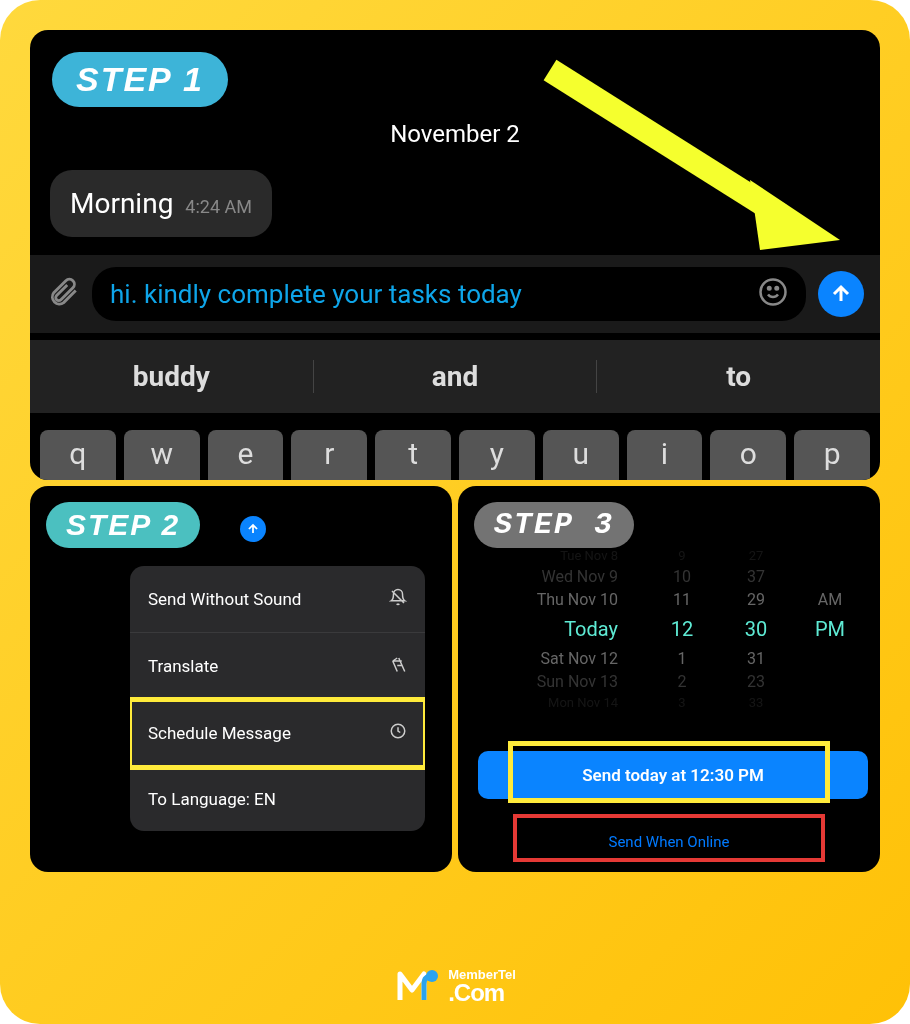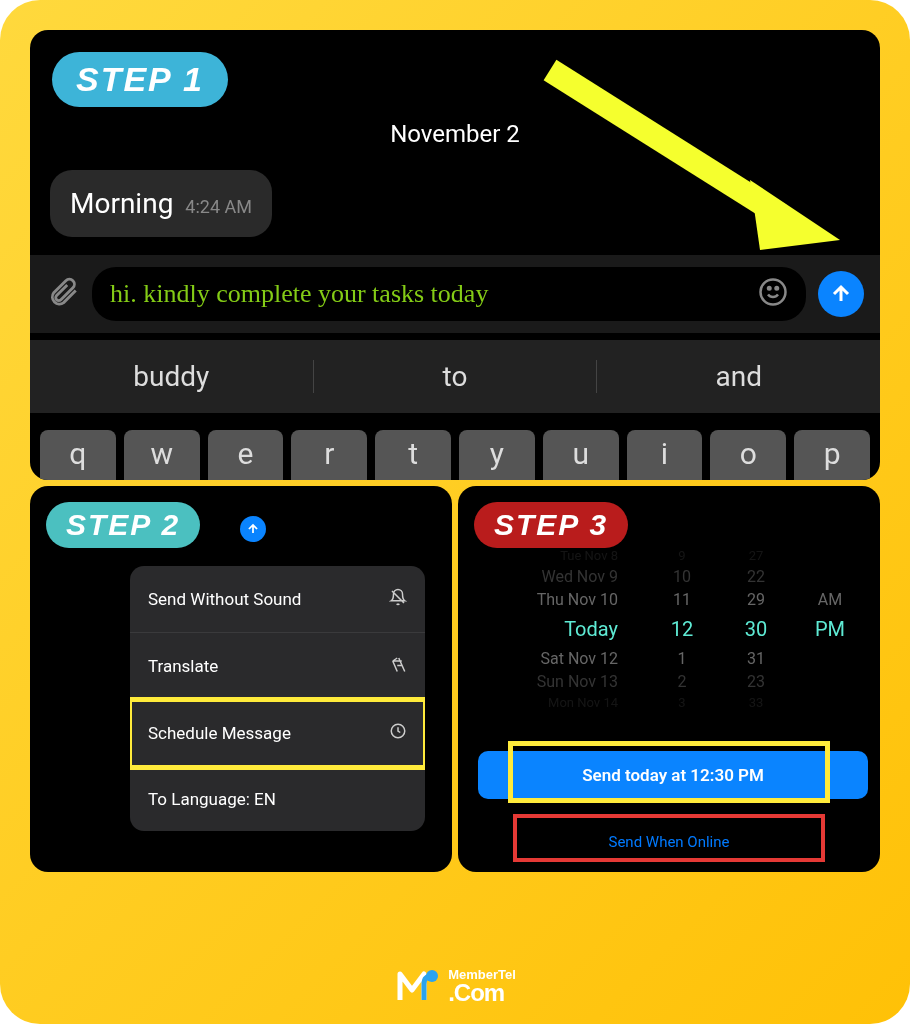--- a/index.html
+++ b/index.html
@@ -51,21 +51,21 @@
     font-size: 34px;
     font-weight: 900;
     letter-spacing: 2px;
     font-style: italic;
     color: #fff;
     z-index: 10;
   }
   .step-badge-2, .step-badge-3 { top: 16px; left: 16px; font-size: 30px; padding: 6px 20px; }
   .badge-blue { background: #3db4d8; }
   .badge-teal { background: #4bc0c0; }
-  .badge-green { background: #b91c1c; }
+  .badge-green { background: #737373; font-family: Liberation Mono, monospace; }
 
   .arrow {
     position: absolute;
     top: 20px;
     right: 30px;
     z-index: 5;
   }
 
   .date-label {
     color: #fff;
@@ -103,21 +103,21 @@
   .attach-icon { color: #888; }
   .input-field {
     flex: 1;
     background: #000;
     border-radius: 24px;
     padding: 10px 18px;
     display: flex;
     align-items: center;
     justify-content: space-between;
   }
-  .input-text { color: #84cc16; font-size: 26px; font-family: Liberation Serif, serif; }
+  .input-text { color: #0ea5e9; font-size: 26px; }
   .emoji-icon { color: #888; }
   .send-btn {
     width: 46px; height: 46px;
     border-radius: 50%;
     background: #0a84ff;
     display: flex;
     align-items: center;
     justify-content: center;
   }
 
@@ -128,20 +128,21 @@
     background: #222;
     display: flex;
     padding: 20px 0;
   }
   .suggestion {
     flex: 1;
     text-align: center;
     color: #ddd;
     font-size: 28px;
     border-right: 1px solid #444;
+    font-weight: bold;
   }
   .suggestion:last-child { border-right: none; }
 
   .kbrow {
     position: absolute;
     top: 400px;
     left: 10px; right: 10px;
     display: flex;
     gap: 8px;
   }
@@ -340,22 +341,22 @@
       </div>
       <div class="send-btn">
         <svg width="24" height="24" viewBox="0 0 24 24" fill="none" stroke="#fff" stroke-width="3">
           <path d="M12 19V5M5 12l7-7 7 7"></path>
         </svg>
       </div>
     </div>
 
     <div class="suggestions">
       <div class="suggestion">buddy</div>
+      <div class="suggestion">and</div>
       <div class="suggestion">to</div>
-      <div class="suggestion">and</div>
     </div>
 
     <div class="kbrow">
       <div class="key">q</div>
       <div class="key">w</div>
       <div class="key">e</div>
       <div class="key">r</div>
       <div class="key">t</div>
       <div class="key">y</div>
       <div class="key">u</div>
@@ -417,21 +418,21 @@
       <div class="wheel">
         <div class="wheel-row fade-top">
           <span class="c1">Tue Nov 8</span>
             <span class="c2">9</span>
             <span class="c3">27</span>
             <span class="c4"></span>
         </div>
         <div class="wheel-row fade-mid">
           <span class="c1">Wed Nov 9</span>
             <span class="c2">10</span>
-            <span class="c3">22</span>
+            <span class="c3">37</span>
             <span class="c4"></span>
         </div>
         <div class="wheel-row">
           <span class="c1">Thu Nov 10</span>
             <span class="c2">11</span>
             <span class="c3">29</span>
             <span class="c4">AM</span>
         </div>
         <div class="wheel-row selected">
           <span class="c1">Today</span>

